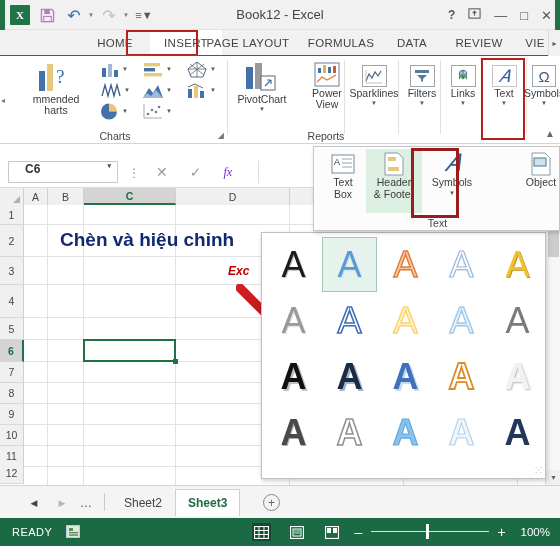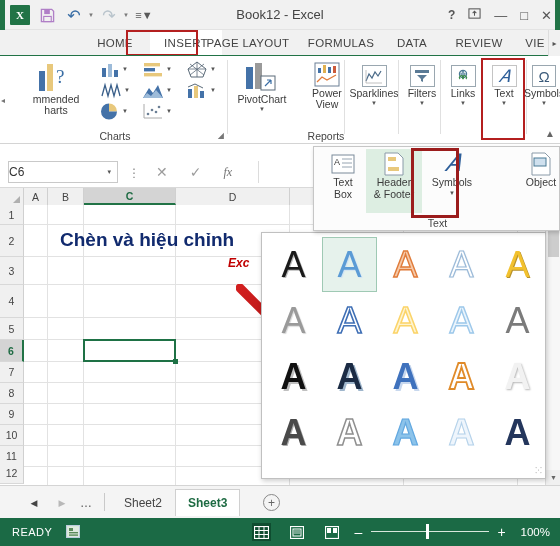--- a/index.html
+++ b/index.html
@@ -109,29 +109,29 @@
   .tp-hl { position:absolute; border:3px solid #9b1c1c; z-index:41; pointer-events:none; }
 
   
   .fbar {
     position:absolute; left:0; top:156px; width:560px; height:32px;
     background:#fff; border-bottom:1px solid #d9d9d9;
   }
   .namebox {
     position:absolute; left:8px; top:5px; width:110px; height:22px;
     border:1px solid #c9c9c9; background:#fff; font-size:12px; color:#333;
-    display:flex; align-items:center; padding-left:0;
+    display:flex; padding-left:16px;font-weight:bold;
   }
   .nb-caret { position:absolute; right:6px; font-size:7px; color:#555; }
   .fb-dots { position:absolute; left:128px; top:10px; font-size:12px; color:#888; }
   .fb-btns { position:absolute; left:148px; top:5px; width:100px; height:22px;
              display:flex; align-items:center; gap:22px; padding-left:8px; }
   .fb-x { font-size:14px; color:#9c9c9c; }
   .fb-ck { font-size:14px; color:#9c9c9c; }
-  .fb-fx { font-size:12px; color:#737373; font-style:italic; font-family:"Liberation Serif",serif; }
+  .fb-fx { font-size:12px; color:#6d28d9; font-style:italic; font-family:"Liberation Serif",serif; }
   .fb-input {
     position:absolute; left:258px; top:5px; right:8px; height:22px;
     border-left:1px solid #dcdcdc; background:#fff;
   }
 
   
   .gridwrap { position:absolute; left:0; top:188px; width:560px; height:297px; background:#fff; overflow:hidden; }
   .colhdr { position:absolute; left:0; top:0; height:17px; width:545px;
             background:#f0f0f0; border-bottom:1px solid #d0d0d0; }
   .corner { position:absolute; left:0; top:0; width:24px; height:17px;
@@ -554,21 +554,21 @@
       <div class="vline" style="left:379px;height:283px;"></div>
       <div class="vline" style="left:493px;height:283px;"></div>
 
       <div class="sheet-title" style="left:36px;top:24px;">Chèn và hiệu chỉnh</div>
 
       <div class="selcell" style="left:59px;top:134px;width:93px;height:23px;"></div>
       <div class="selhandle" style="left:149px;top:154px;"></div>
     </div>
   </div>
 
-  <div class="exc-txt" style="left:228px;top:256px;">Exc</div>
+  <div class="exc-txt" style="left:228px;top:264px;">Exc</div>
   <svg class="arrow-svg" style="left:236px;top:284px;" width="110" height="100" viewBox="0 0 110 100">
     <defs>
       <linearGradient id="argrad" x1="0" y1="0" x2="1" y2="1">
         <stop offset="0%" stop-color="#d21f1f"></stop>
         <stop offset="100%" stop-color="#9e0f0f"></stop>
       </linearGradient>
     </defs>
     <path d="M4 4 L72 72" stroke="url(#argrad)" stroke-width="9" stroke-linecap="round"></path>
     <path d="M96 92 L58 78 L76 58 Z" fill="url(#argrad)"></path>
   </svg>

